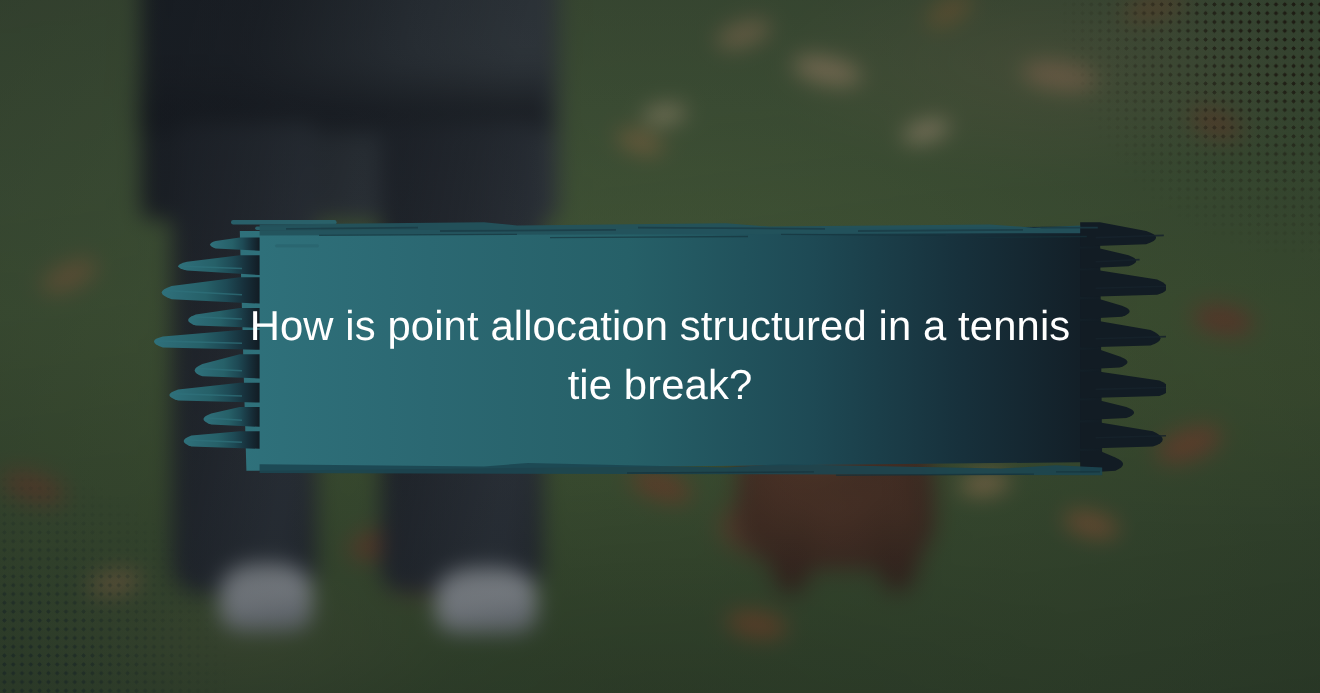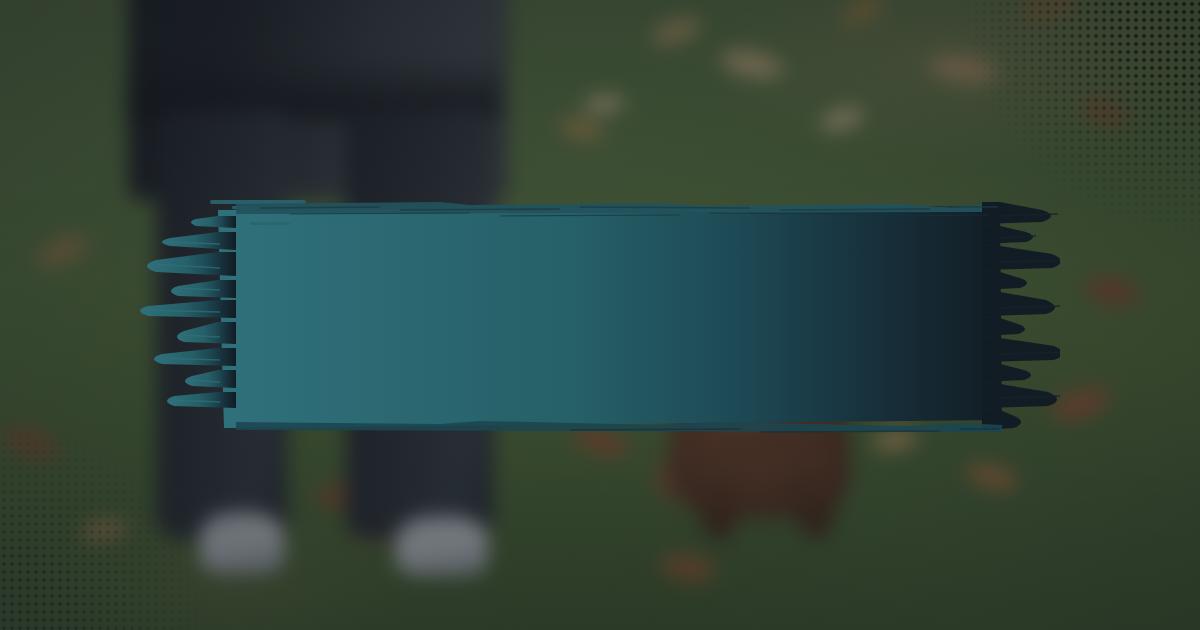--- a/index.html
+++ b/index.html
@@ -312,14 +312,16 @@
         <path d="M 96,230 L 300,232 L 340,229 L 520,233 L 570,230 L 770,234 L 820,231 L 862,233 L 862,240 L 96,238 Z"></path>
       </g>
       <g stroke="#153039" stroke-width="1.3" opacity="0.7" fill="none">
         <path d="M 430,238 L 600,237"></path>
         <path d="M 620,240 L 800,239"></path>
         <path d="M 820,237 L 860,237"></path>
       </g>
     </svg>
   </div>
 
+  <div class="headline">How is point allocation structured in a tennis
+tie break?</div>
 
 </div>
 
 </body></html>

